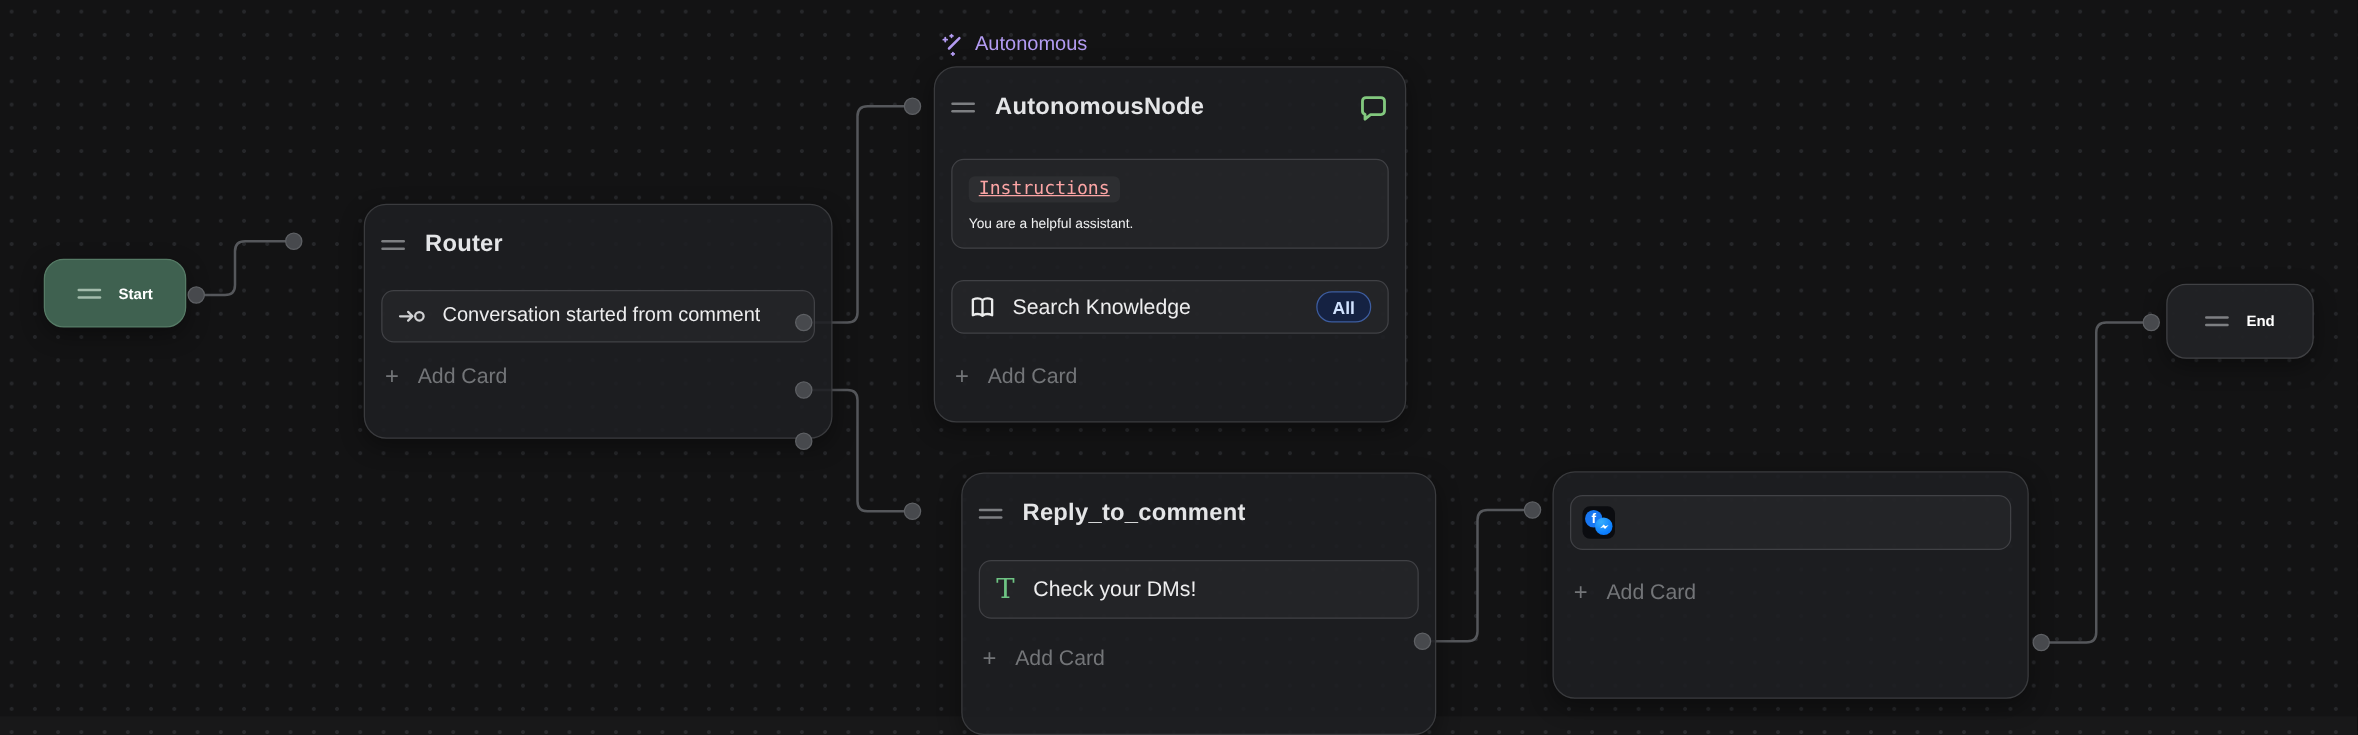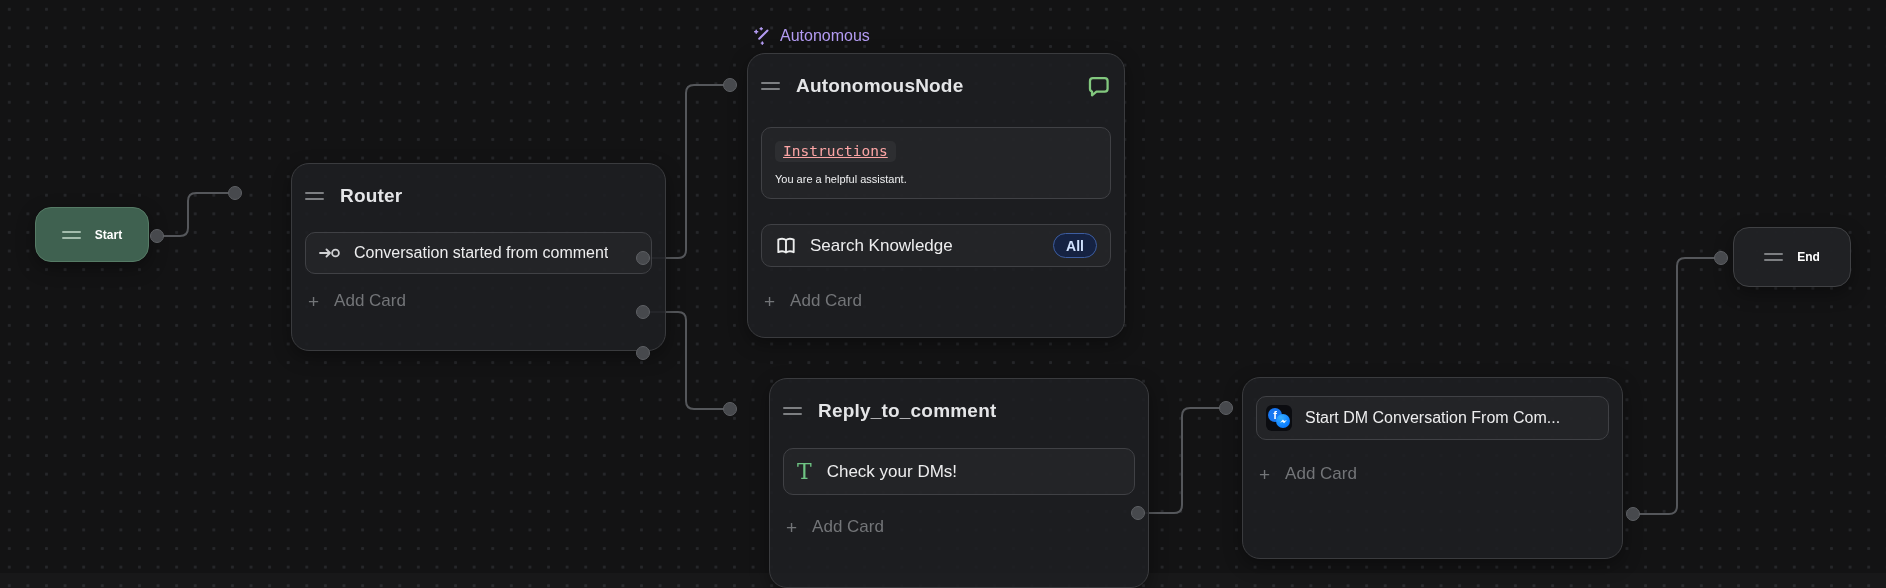--- a/index.html
+++ b/index.html
@@ -191,21 +191,20 @@
   <div class="node panel" style="left:1242px;top:377px;width:381px;height:182px;">
     <div class="card" style="height:44px;margin-bottom:24px;padding:0 9px;">
       <span class="dm-icon">
         <span class="fb-circle">f</span>
         <span class="msgr-circle">
           <svg width="9" height="9" viewBox="0 0 10 10">
             <path d="M1.2 6.3 L4.4 2.8 L6 4.4 L8.8 3.4 L5.6 6.9 L4 5.3 Z" fill="#ffffff"></path>
           </svg>
         </span>
       </span>
-      <span class="card-text">Start DM Conversation From Com...</span>
     </div>
     <div class="add-card">
       <span class="plus-glyph">+</span>
       <span>Add Card</span>
     </div>
   </div>
 
   <div class="node pill-node end-node" style="left:1733px;top:227px;width:118px;height:60px;">
     <span class="drag-icon">
         <i></i>

